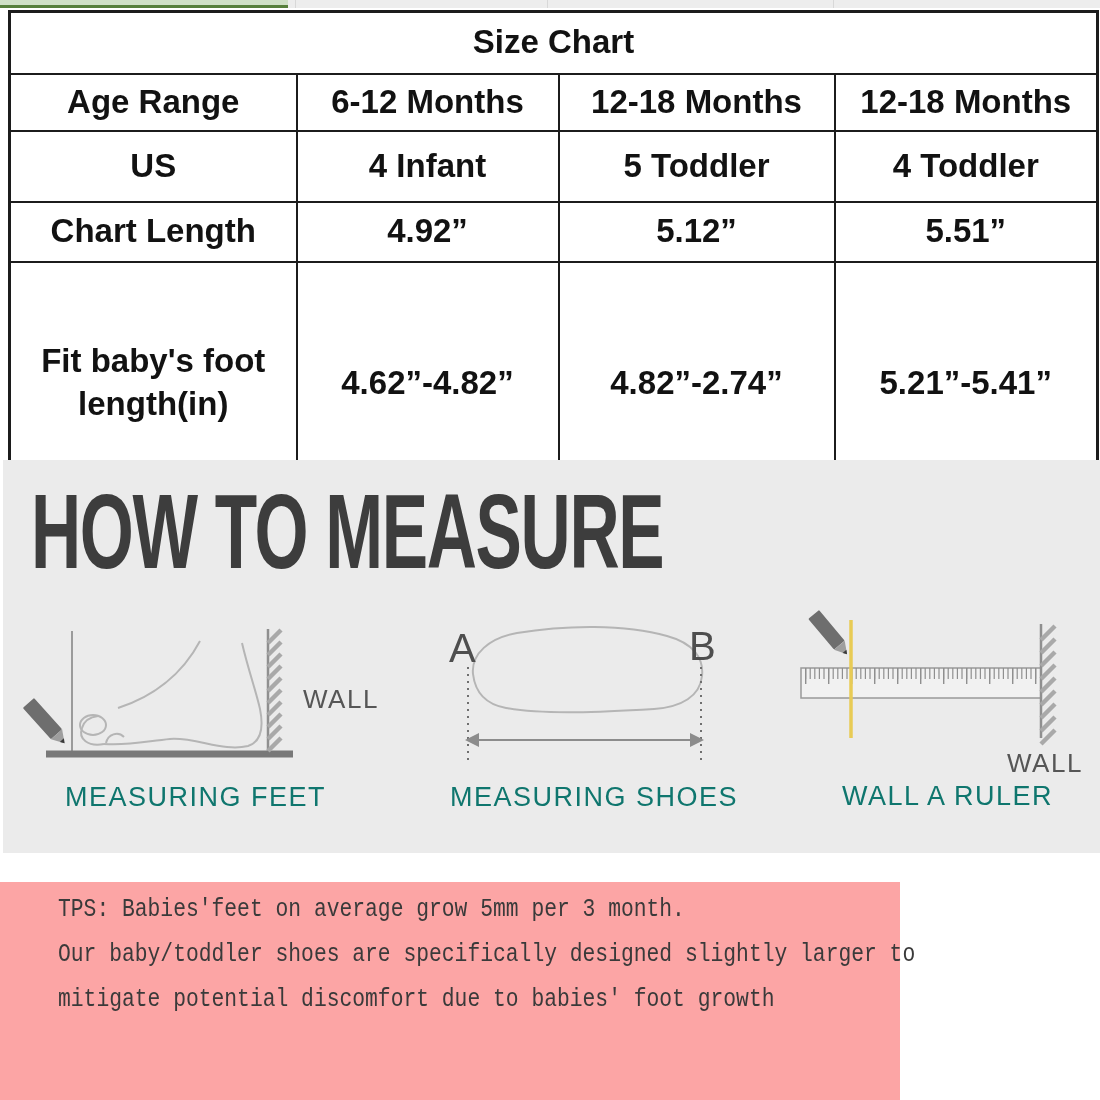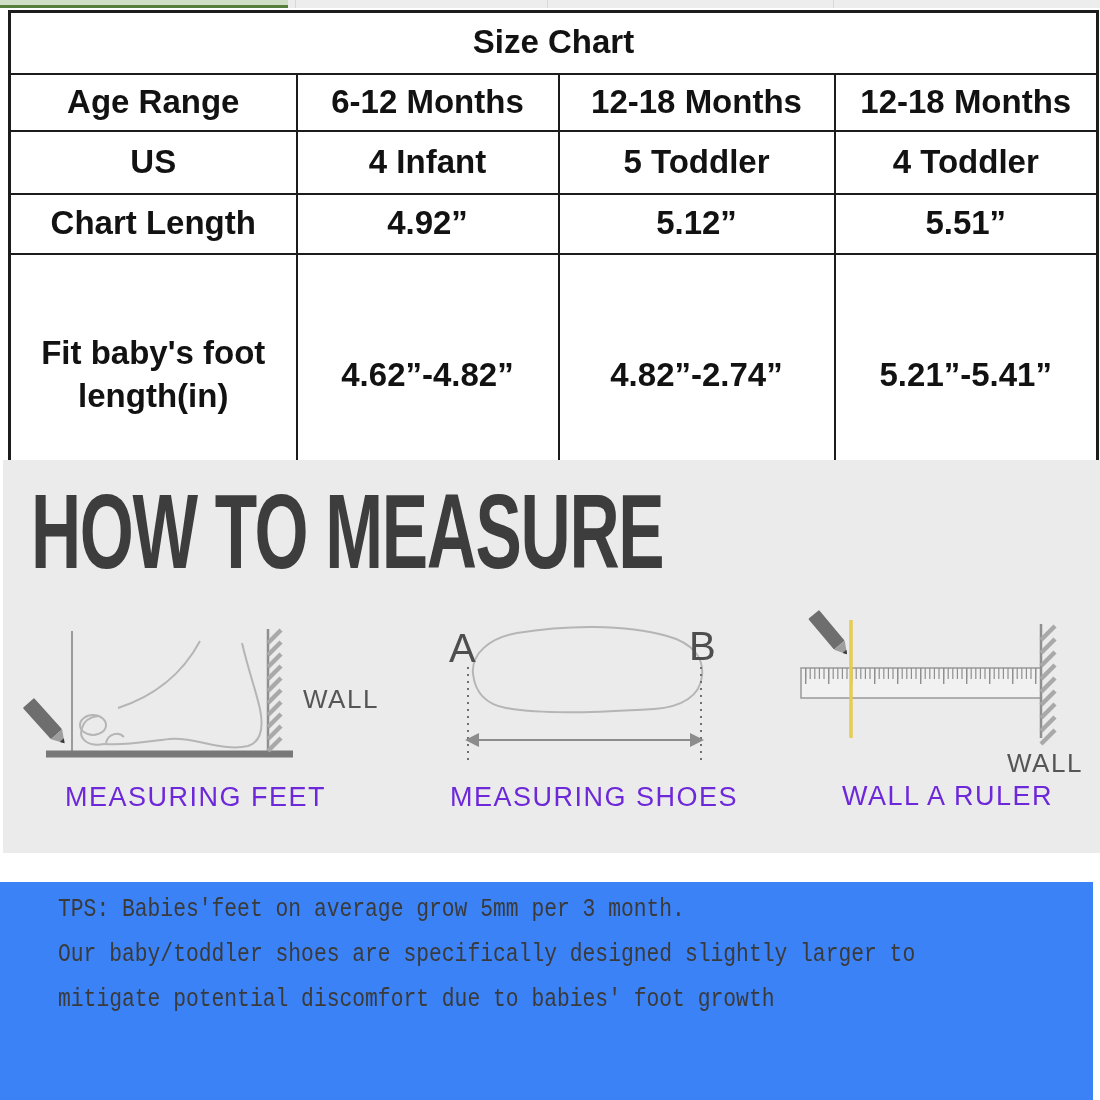--- a/index.html
+++ b/index.html
@@ -11,36 +11,36 @@
   .green-bar{position:absolute;left:0;top:0;width:288px;height:5px;background:#cfe0c6;
              border-bottom:3px solid #567f3b;}
   .strip-sep{position:absolute;top:0;width:1px;height:8px;background:#d8d8d8;}
 
   
   table.size-chart{position:absolute;left:8px;top:10px;width:1088px;border-collapse:collapse;
                    table-layout:fixed;border:3px solid #1c1c1c;padding-left:6px;}
   table.size-chart td{border:2.5px solid #1c1c1c;text-align:center;vertical-align:middle;
                       font-weight:bold;color:#121212;font-size:33px;padding:0;line-height:1.3;}
   td.title-cell{font-size:42px;color:#0d0d0d;}
-  tr.r-title{height:62px;} tr.r1{height:57px;} tr.r2{height:63px;} tr.r3{height:60px;} tr.r4{height:244px;}
+  tr.r-title{height:62px;} tr.r1{height:57px;} tr.r2{height:71px;} tr.r3{height:60px;} tr.r4{height:244px;}
   td.wrap-label{padding:0 10px;font-size:32px;}
 
   
   .measure-panel{position:absolute;left:3px;top:460px;width:1100px;height:393px;background:#ebebeb;}
   .htm-heading{position:absolute;left:28px;top:18px;font-size:106px;line-height:1.0;font-weight:bold;
                color:#3d3d3d;letter-spacing:-2px;transform:scaleX(0.655);transform-origin:left top;
                white-space:nowrap;}
   .diagram-svg{position:absolute;}
   .illus-label{position:absolute;color:#565656;letter-spacing:1.5px;white-space:nowrap;}
   .wall-label{font-size:26px;}
   .ab-label{font-size:40px;color:#4e4e4e;letter-spacing:0;}
-  .caption-label{font-size:27px;color:#6d28d9;}
+  .caption-label{font-size:27px;color:#0f766e;}
 
   
-  .tips-panel{position:absolute;left:0;top:882px;width:1093px;height:218px;background:#3b82f6;text-align:center;}
+  .tips-panel{position:absolute;left:0;top:882px;width:900px;height:218px;background:#fca5a5;text-align:center;}
   .tip-line{position:absolute;left:58px;font-family:"Liberation Mono","DejaVu Sans Mono",monospace;
             font-size:26px;color:#3a3a3a;white-space:nowrap;transform:scaleX(0.82);
             transform-origin:left top;}
   .tip-1{top:12px;} .tip-2{top:57px;} .tip-3{top:102px;}
 </style>
 </head>
 <body>
 
 <div class="canvas">
 

